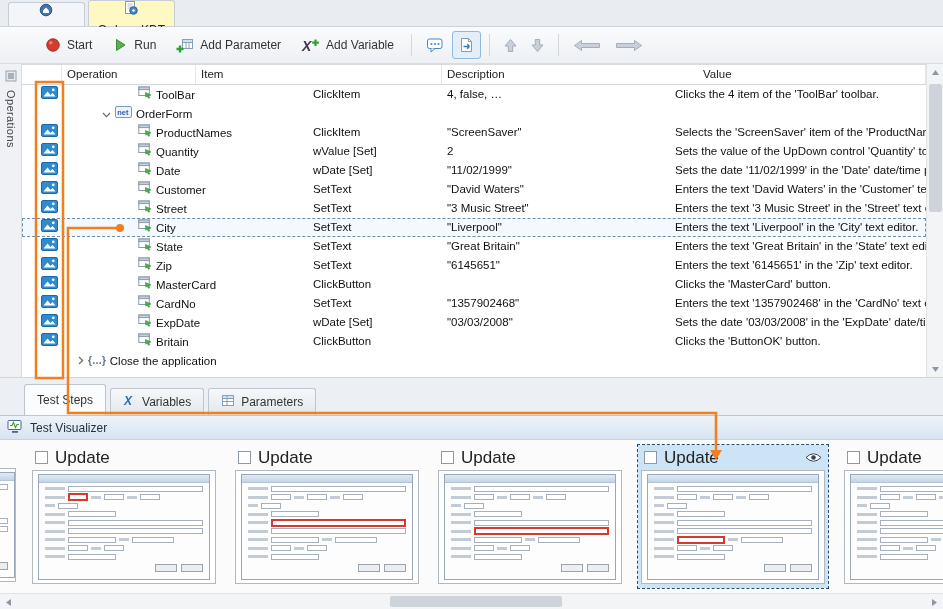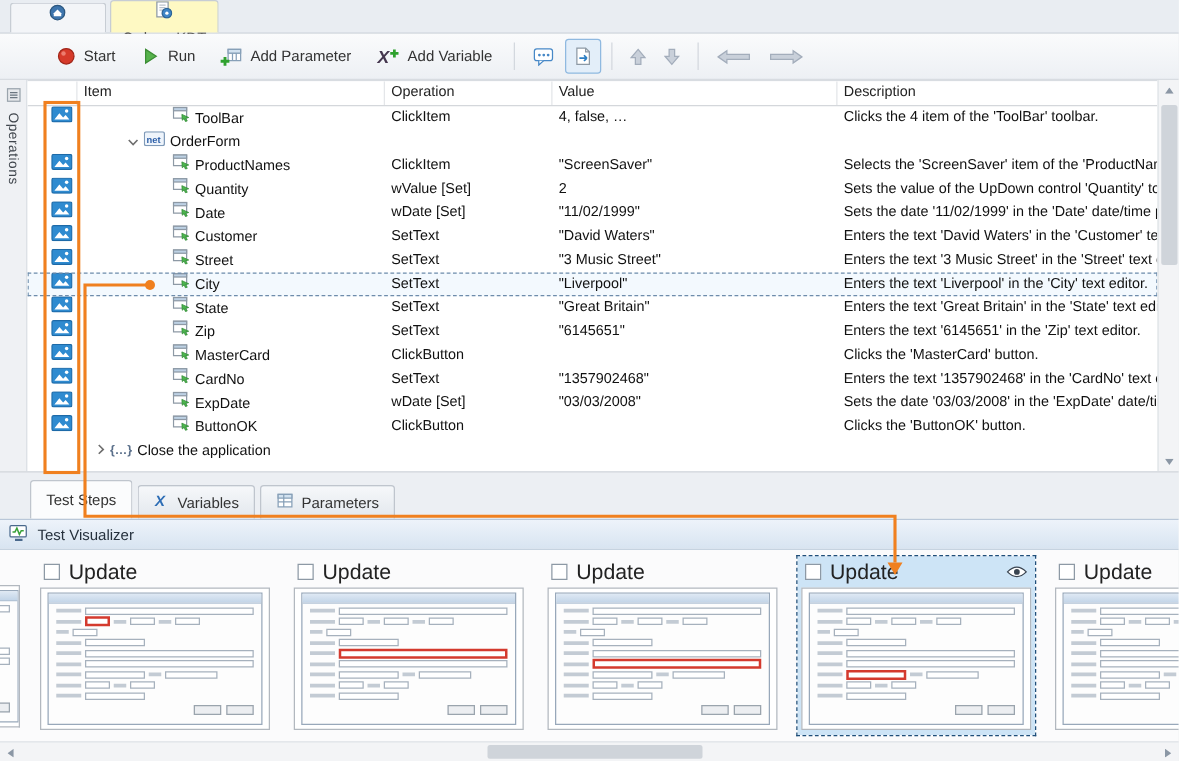--- a/index.html
+++ b/index.html
@@ -211,24 +211,24 @@
     <span><svg width="12" height="12" viewBox="0 0 12 12">
           <rect x="1" y="1" width="10" height="10" fill="#e7e9ec" stroke="#9aa4ad"></rect>
           <path d="M3 4 H9 M3 6 H9 M3 8 H9" stroke="#6b7680"></path>
         </svg></span>
     <span class="oplabel">Operations</span>
   </div>
 
   <div class="grid-area">
     <div class="grid-header" id="grid-header">
         <div class="hcell hc0"></div>
+        <div class="hcell hc2"><span>Operation</span></div>
         <div class="hcell hc1"><span>Item</span></div>
-        <div class="hcell hc2"><span>Operation</span></div>
+        <div class="hcell hc4"><span>Description</span></div>
         <div class="hcell hc3"><span>Value</span></div>
-        <div class="hcell hc4"><span>Description</span></div>
       </div>
     <div id="grid-body">
         <div class="grow">
           <div class="cell cmarker"></div>
           <div class="cell cimg">
             <span><svg width="17" height="13" viewBox="0 0 17 13">
                 <rect x="0.5" y="0.5" width="16" height="12" rx="1.5" fill="#2f8bd0" stroke="#1d6aa8"></rect>
                 <path d="M2.5 10.5 L6.5 5.5 L9.5 9 L11.5 7 L14.5 10.5 Z" fill="#fff"></path>
                 <circle cx="12.3" cy="3.8" r="1.4" fill="#fff"></circle>
               </svg></span>
@@ -501,21 +501,21 @@
                 <path d="M2.5 10.5 L6.5 5.5 L9.5 9 L11.5 7 L14.5 10.5 Z" fill="#fff"></path>
                 <circle cx="12.3" cy="3.8" r="1.4" fill="#fff"></circle>
               </svg></span>
           </div>
           <div class="cell citem ind-child">
             <span><svg width="14" height="13" viewBox="0 0 14 13">
                 <rect x="0.8" y="1" width="10.5" height="8.5" fill="#fff" stroke="#8d99a5"></rect>
                 <rect x="0.8" y="1" width="10.5" height="2.6" fill="#bdd1e4" stroke="#8d99a5"></rect>
                 <path d="M7.5 6.5 L13 9 L10.6 9.5 L11.8 11.8 L10.3 12.2 L9.3 9.9 L7.8 11.2 Z" fill="#4db54f" stroke="#2f8a33" stroke-width="0.6"></path>
               </svg></span>
-            <span>ButtonOK</span>
+            <span>Britain</span>
           </div>
           <div class="cell cop">ClickButton</div>
           <div class="cell cval"></div>
           <div class="cell cdesc">Clicks the 'ButtonOK' button.</div>
         </div>
         <div class="grow">
           <div class="cell cmarker"></div>
           <div class="cell cimg"></div>
           <div class="cell citem ind-root">
             <span><svg width="6" height="9" viewBox="0 0 6 9">

